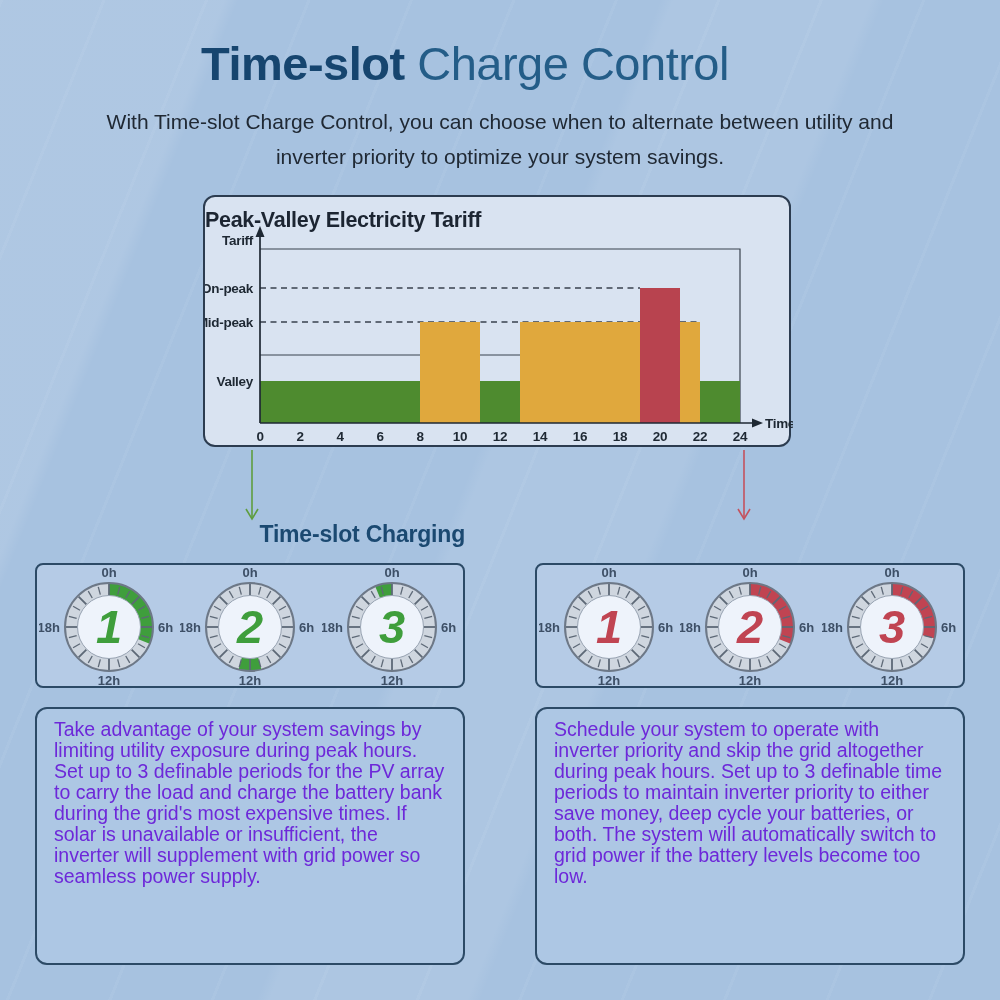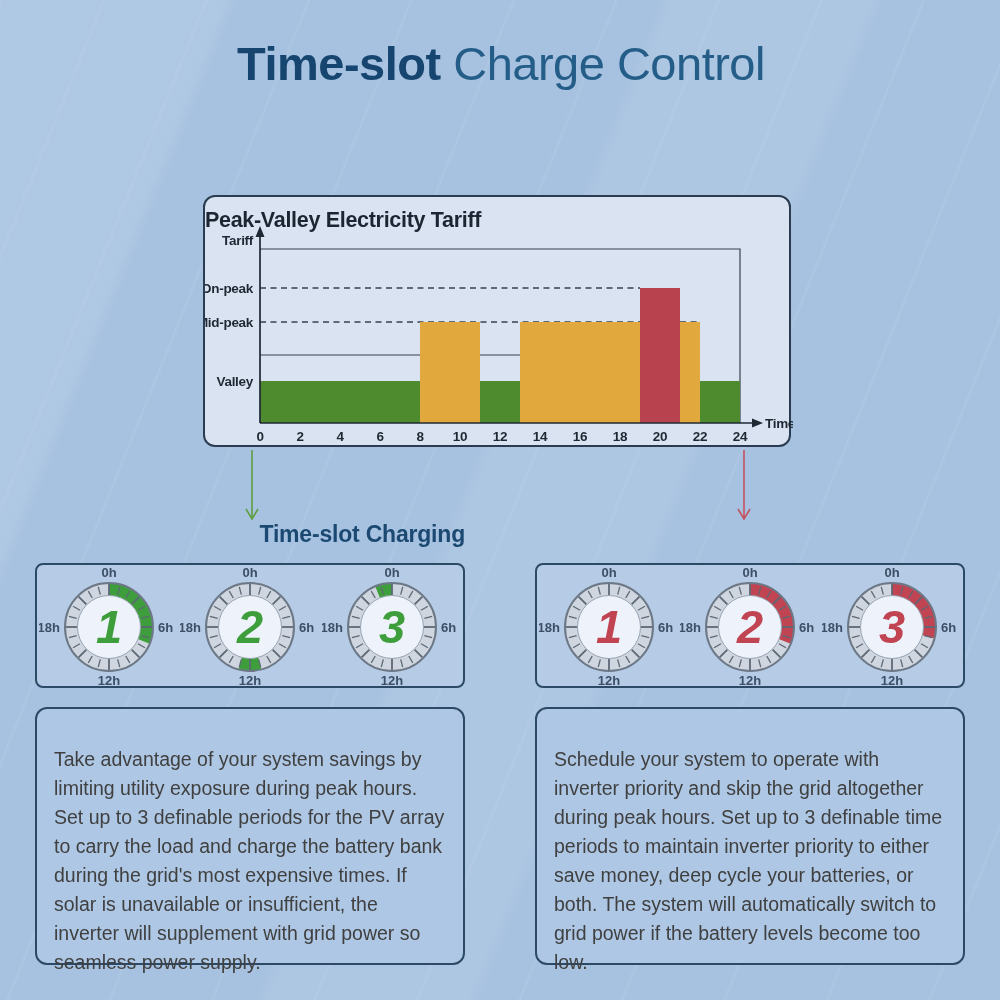--- a/index.html
+++ b/index.html
@@ -11,21 +11,21 @@
   #canvas{
     position:relative;width:1000px;height:1000px;overflow:hidden;
     background:
       linear-gradient(112deg, rgba(255,255,255,0.09) 0 16%, rgba(255,255,255,0) 17% 47%,
                       rgba(255,255,255,0.07) 48% 62%, rgba(255,255,255,0) 63%),
       repeating-linear-gradient(112deg, rgba(255,255,255,0.05) 0 3px, rgba(255,255,255,0) 3px 95px),
       #a7c2e0;
   }
   .title{
     position:absolute;top:36px;left:0;width:930px;text-align:center;
-    font-size:47px;letter-spacing:-0.5px;padding-left:36px;
+    font-size:47px;letter-spacing:-0.5px;
   }
   .title .em{font-weight:900;color:#16456f;}
   .title .rest{font-weight:500;color:#245d88;}
   .subtitle{
     position:absolute;top:104px;left:70px;width:860px;text-align:center;
     font-size:21px;line-height:35px;color:#202934;font-weight:400;
   }
   .chart-box{
     position:absolute;left:203px;top:195px;width:588px;height:252px;
     background:#d9e3f1;border:2.5px solid #2c3c50;border-radius:12px;
@@ -42,35 +42,36 @@
     font-size:23px;font-weight:800;color:#1b4971;letter-spacing:-0.2px;
   }
   .clock-panel{
     position:absolute;top:563px;width:430px;height:125px;box-sizing:border-box;
     background:#b5cbe6;border:2px solid #2c4a66;border-radius:8px;
     display:flex;justify-content:space-evenly;align-items:center;
   }
   .desc-box{
     position:absolute;top:707px;width:430px;height:258px;box-sizing:border-box;
     background:#adc7e4;border:2px solid #2c4a66;border-radius:12px;
-    padding:36px 17px;
-    font-size:19.5px;line-height:29px;color:#404040;
+    padding:10px 17px;
+    font-size:19.5px;line-height:21px;color:#6d28d9;
   }
   .left-col{left:35px;}
   .right-col{left:535px;}
 </style>
 </head>
 <body>
 
 <div id="canvas">
 
   <div class="title">
     <span class="em">Time-slot</span><span class="rest"> Charge Control</span>
   </div>
 
+  <div class="subtitle">With Time-slot Charge Control, you can choose when to alternate between utility and inverter priority to optimize your system savings.</div>
 
   <div class="chart-box">
     <div class="chart-title">Peak-Valley Electricity Tariff</div>
     <svg id="tariff-svg" width="588" height="252" viewBox="0 0 588 252">
         <path d="M 55 52 H 535 V 226" fill="none" stroke="#39424e" stroke-width="1.2"></path>
         <line x1="55" y1="158" x2="315" y2="158" stroke="#39424e" stroke-width="1"></line>
         <line x1="55" y1="91" x2="435" y2="91" stroke="#39424e" stroke-width="1.3" stroke-dasharray="6 4.5"></line>
         <line x1="55" y1="125" x2="495" y2="125" stroke="#39424e" stroke-width="1.3" stroke-dasharray="6 4.5"></line>
         <rect x="55" y="184" width="160" height="42" fill="#4e8b2f"></rect>
         <rect x="215" y="125" width="60" height="101" fill="#e0a83d"></rect>

